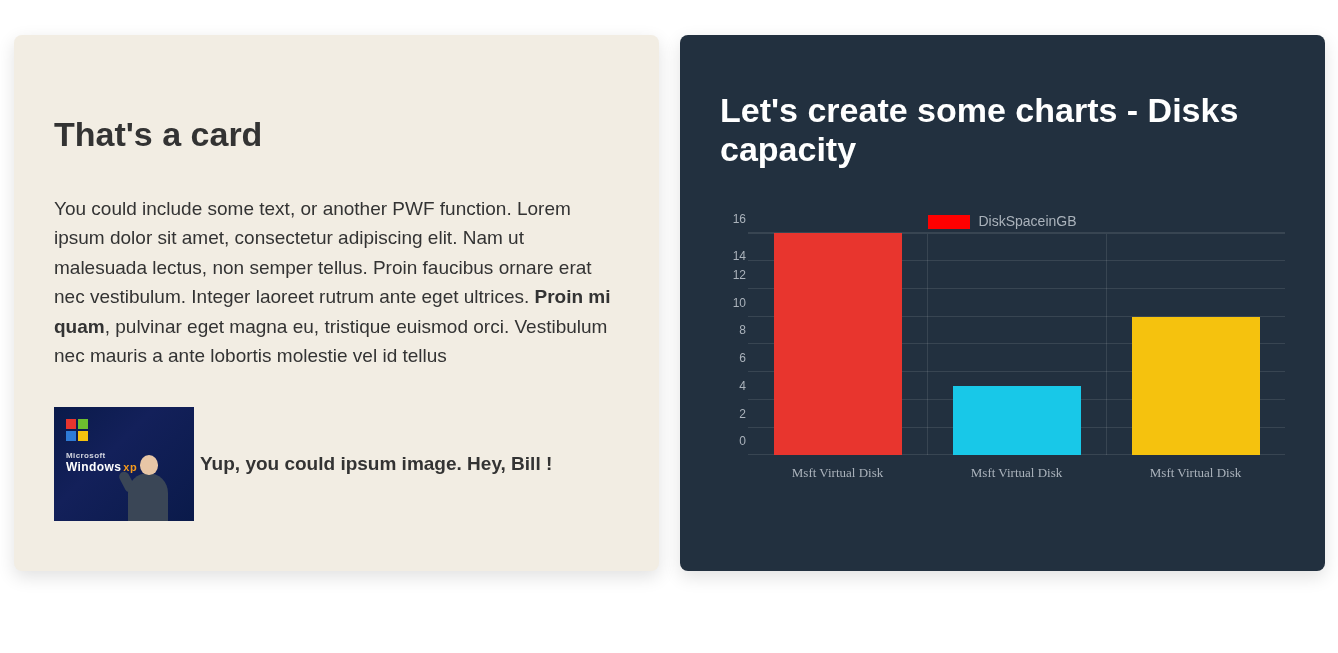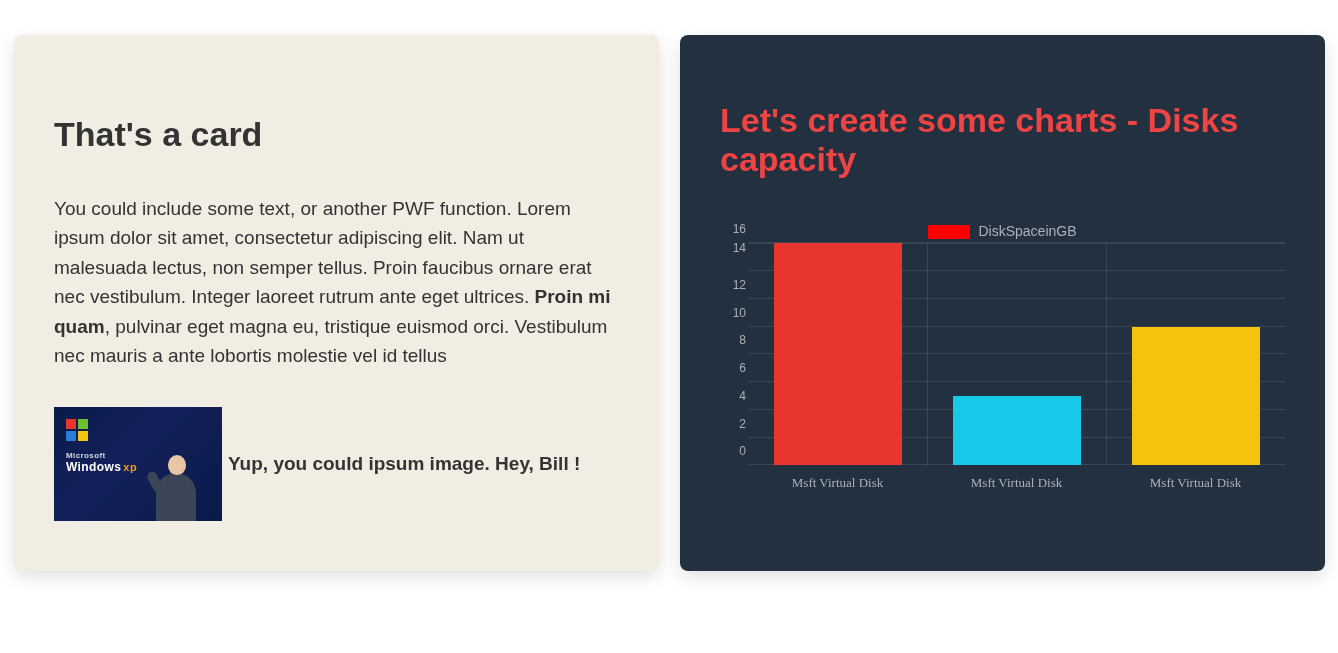--- a/index.html
+++ b/index.html
@@ -29,31 +29,31 @@
     width: 645px;
     padding: 40px 40px 50px 40px;
     color: #e1e6eb;
   }
   h1.title {
     font-size: 34px;
     font-weight: 700;
     margin: 30px 0 40px 0;
     color: #333;
   }
-  .card-right h1.title { color: #ef4444; margin: 26px 0 30px 0; }
+  .card-right h1.title { color: #ffffff; margin: 16px 0 30px 0; }
   p.body {
     font-size: 19px;
     line-height: 1.55;
     color: #333;
     margin: 0 0 36px 0;
   }
   p.body b { font-weight: 700; }
   .img-line { display: flex; align-items: center; gap: 6px; margin-top: 10px; }
   .thumb {
-    width: 168px; height: 114px;
+    width: 140px; height: 114px;
     background: linear-gradient(135deg,#0a1a4a 0%, #13205a 40%, #0a1a4a 100%);
     position: relative; overflow: hidden; flex: 0 0 auto;
   }
   .thumb::before {
     content:"";
     position:absolute; left:12px; top:12px; width:22px; height:22px;
     background:
       linear-gradient(#e8352e,#e8352e) left top/10px 10px no-repeat,
       linear-gradient(#6dbf2f,#6dbf2f) right top/10px 10px no-repeat,
       linear-gradient(#2e7bd6,#2e7bd6) left bottom/10px 10px no-repeat,
@@ -181,21 +181,21 @@
             <div class="vline" style="left: 66.6667%;"></div>
           </div>
         <div class="ylabels" id="ylabels">
             <span style="bottom: 0px;">0</span>
             <span style="bottom: 27.75px;">2</span>
             <span style="bottom: 55.5px;">4</span>
             <span style="bottom: 83.25px;">6</span>
             <span style="bottom: 111px;">8</span>
             <span style="bottom: 138.75px;">10</span>
             <span style="bottom: 166px;">12</span>
-            <span style="bottom: 203px;">14</span>
+            <span style="bottom: 185px;">14</span>
             <span style="bottom: 222px;">16</span>
           </div>
         <div class="bars" id="bars">
             <div class="bar-cell">
               <div class="bar" style="height: 222px; background: rgb(232, 53, 46);"></div>
             </div>
             <div class="bar-cell">
               <div class="bar" style="height: 69.375px; background: rgb(24, 200, 232);"></div>
             </div>
             <div class="bar-cell">

